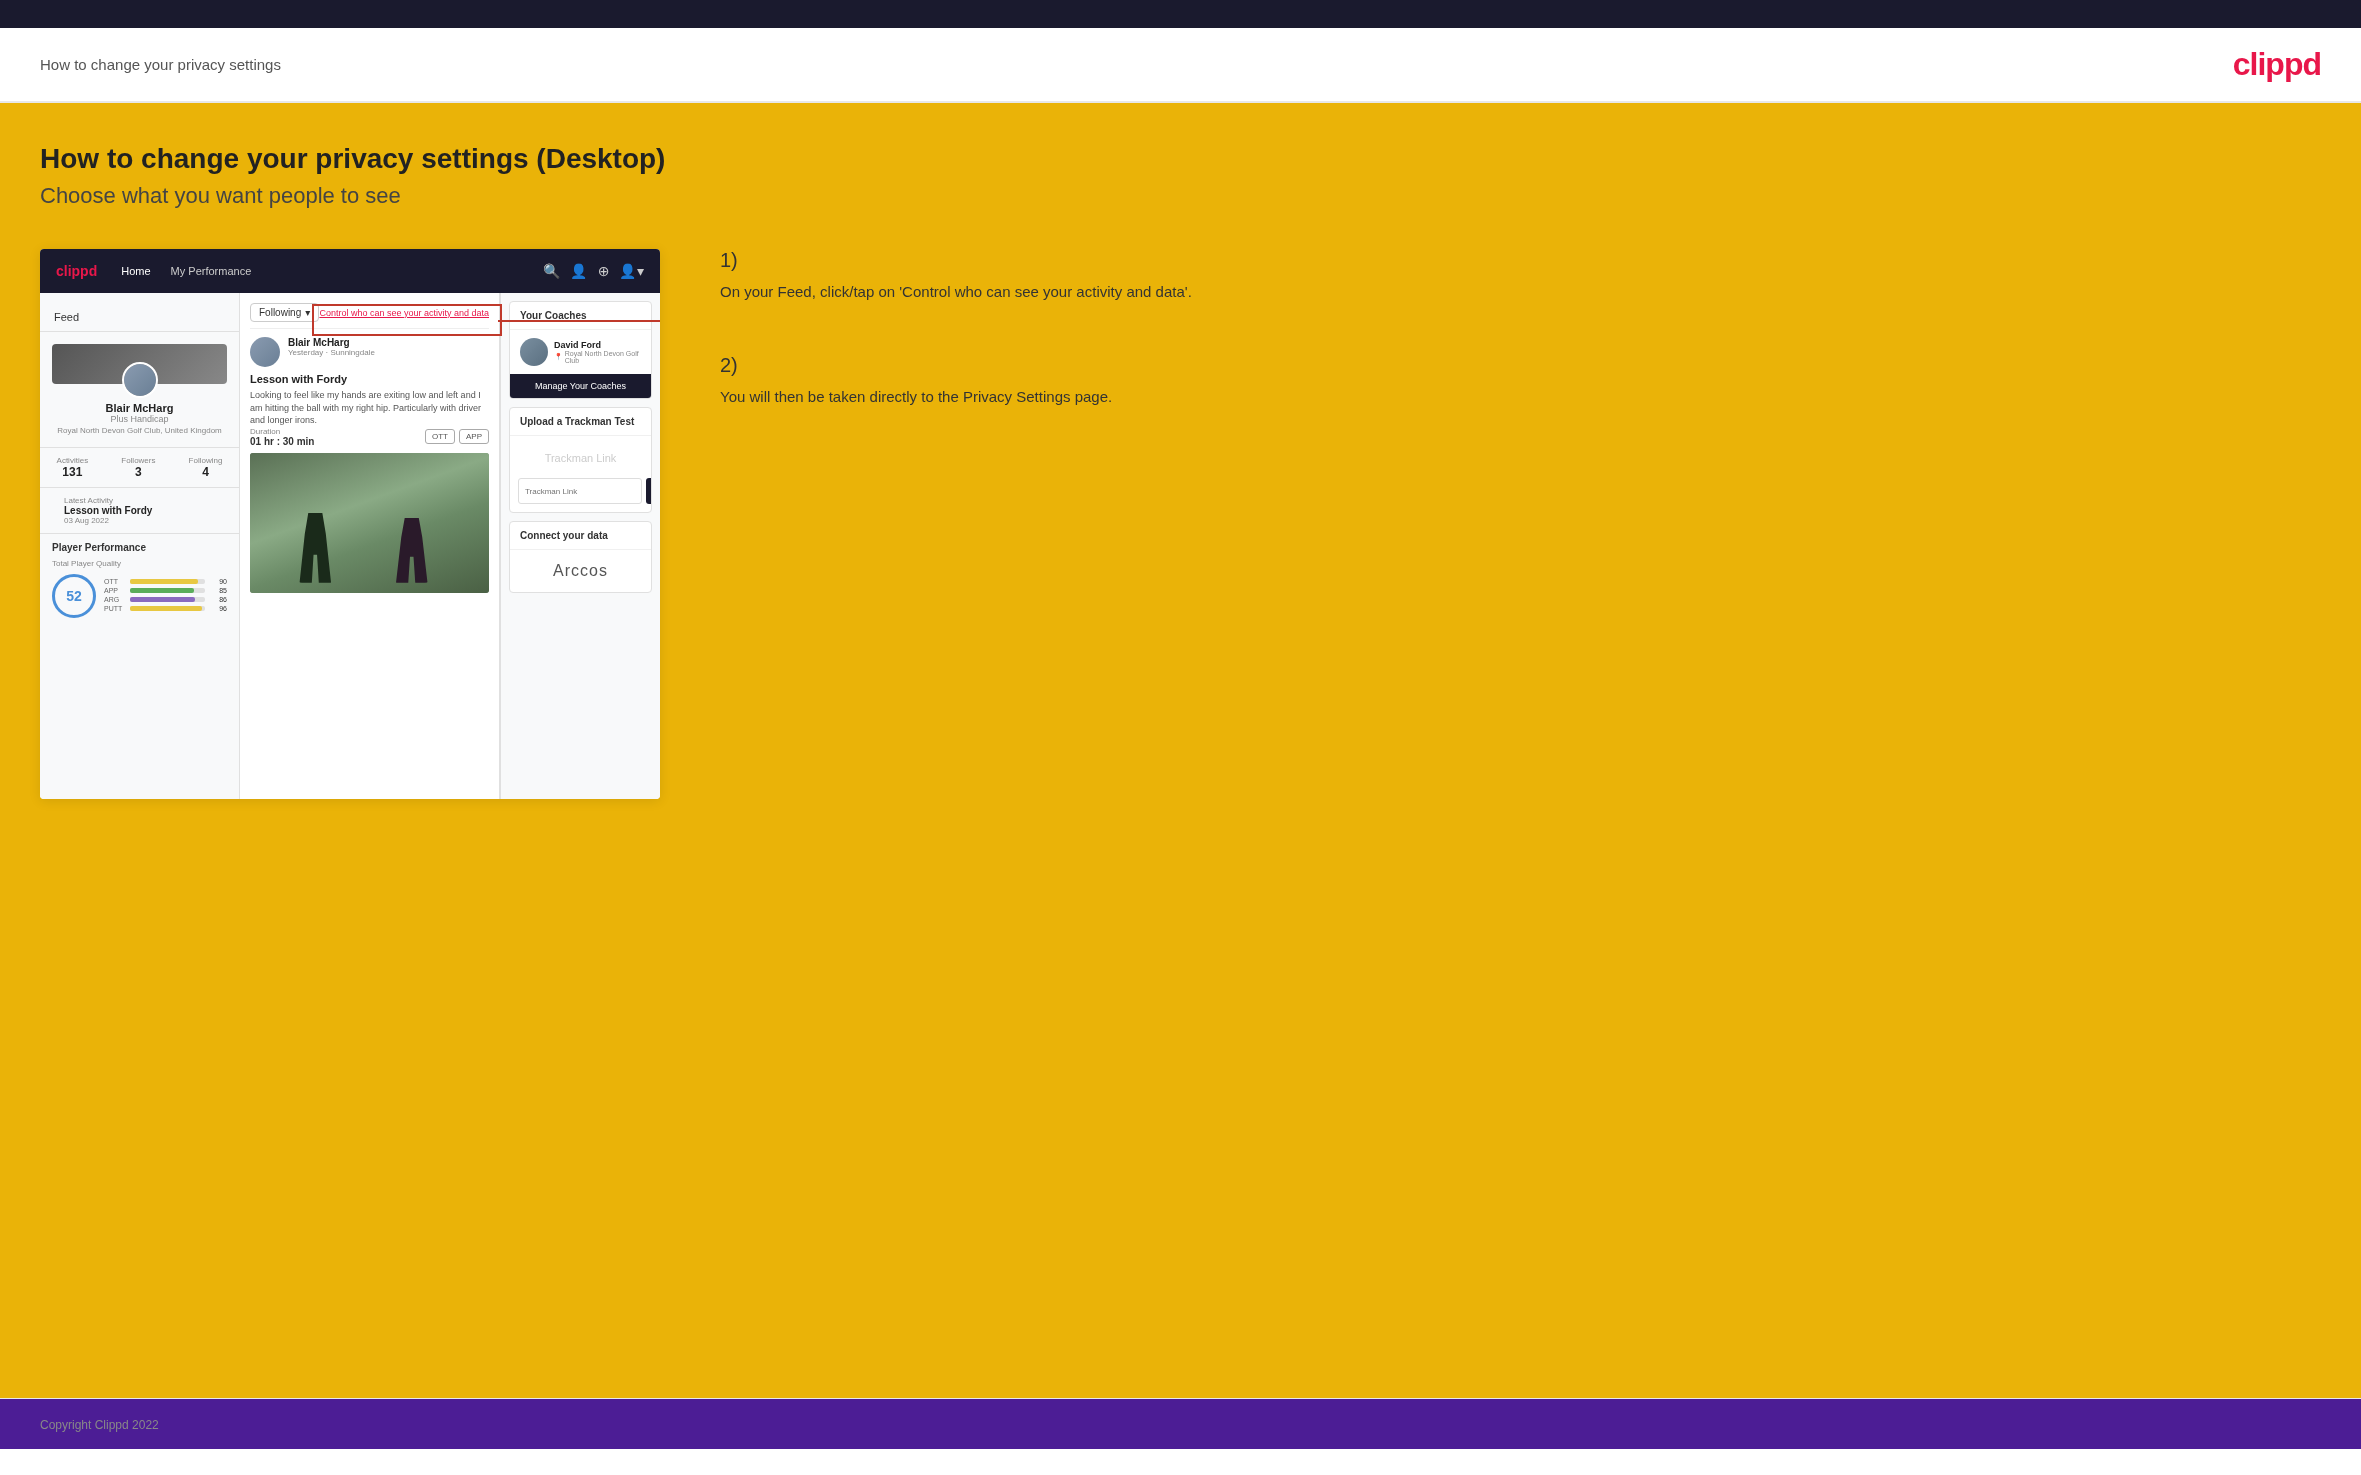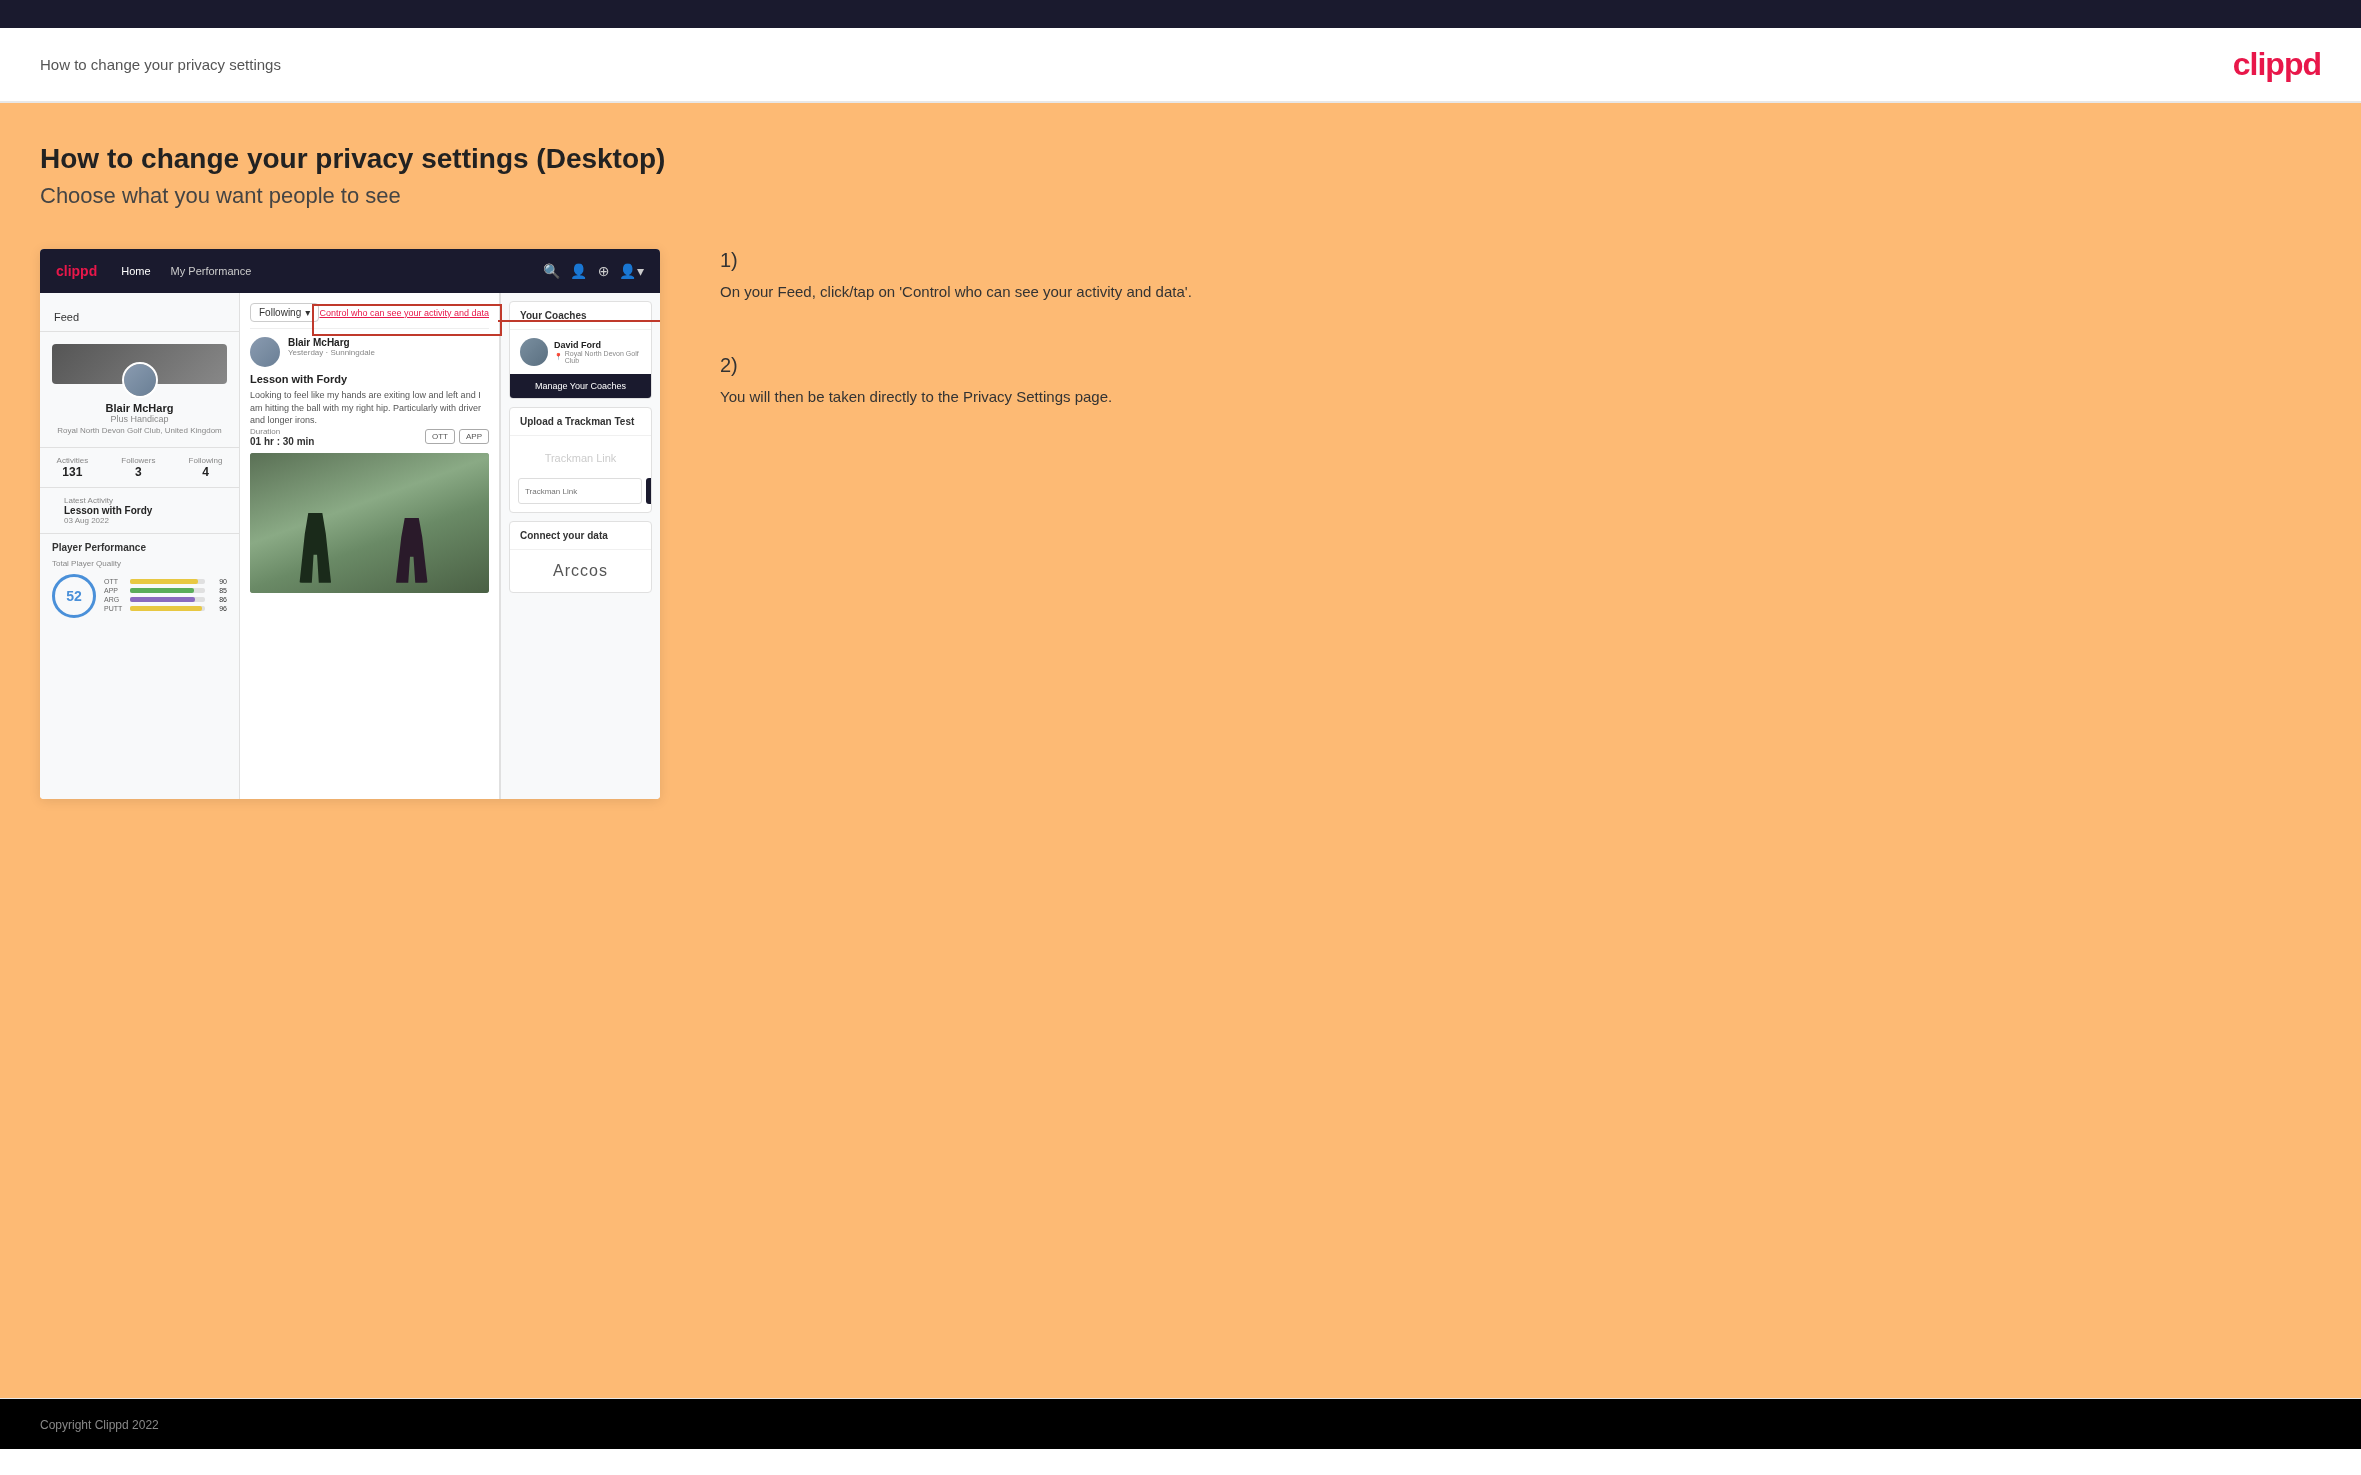--- a/index.html
+++ b/index.html
@@ -4,21 +4,21 @@
   <style>
     * { box-sizing: border-box; margin: 0; padding: 0; }
     body { font-family: -apple-system, BlinkMacSystemFont, 'Segoe UI', Arial, sans-serif; background: #fff; color: #333; }
 
     .top-bar { background: #1a1a2e; height: 28px; width: 100%; }
     
     .header { display: flex; align-items: center; justify-content: space-between; padding: 18px 40px; border-bottom: 2px solid #e8e8e8; }
     .header-title { font-size: 15px; color: #555; }
     .clippd-logo { font-size: 32px; font-weight: 700; color: #e8174a; letter-spacing: -1px; }
 
-    .main-content { background: #fdba74; padding: 40px 40px 50px; min-height: calc(100vh - 180px); }
+    .main-content { background: #eab308; padding: 40px 40px 50px; min-height: calc(100vh - 180px); }
 
     .page-heading { font-size: 28px; font-weight: 700; color: #222; margin-bottom: 8px; }
     .page-subheading { font-size: 22px; color: #444; margin-bottom: 40px; }
 
     .content-area { display: flex; gap: 40px; align-items: flex-start; }
 
     
     .app-screenshot { background: #fff; border-radius: 4px; overflow: hidden; width: 620px; flex-shrink: 0; box-shadow: 0 2px 12px rgba(0,0,0,0.1); }
 
     .app-nav { background: #1a1a2e; display: flex; align-items: center; padding: 0 16px; height: 44px; }
@@ -113,21 +113,21 @@
     .connect-title { font-size: 10px; font-weight: 600; color: #333; padding: 8px 10px; border-bottom: 1px solid #f0f0f0; }
     .arccos-logo { padding: 12px 10px; text-align: center; }
     .arccos-text { font-size: 16px; font-weight: 300; color: #555; letter-spacing: 1px; }
 
     
     .instructions { flex: 1; padding-left: 20px; }
     .instruction-item { margin-bottom: 32px; }
     .instruction-number { font-size: 20px; color: #333; font-weight: 400; margin-bottom: 8px; }
     .instruction-text { font-size: 15px; color: #333; line-height: 1.6; }
 
-    .footer { padding: 16px 40px; border-top: 1px solid #e8e8e8; background: #000000; }
+    .footer { padding: 16px 40px; border-top: 1px solid #e8e8e8; background: #4c1d95; }
     .footer-text { font-size: 12px; color: #888; }
 
     
     .screenshot-wrapper { position: relative; display: inline-block; width: 620px; }
     .red-highlight-box { position: absolute; top: 55px; right: 158px; width: 190px; height: 32px; border: 2px solid #c0392b; z-index: 20; pointer-events: none; }
     .red-line-horiz { position: absolute; top: 71px; right: 0; width: 162px; height: 2px; background: #c0392b; z-index: 20; pointer-events: none; }
   </style>
 </head>
 <body>
 

